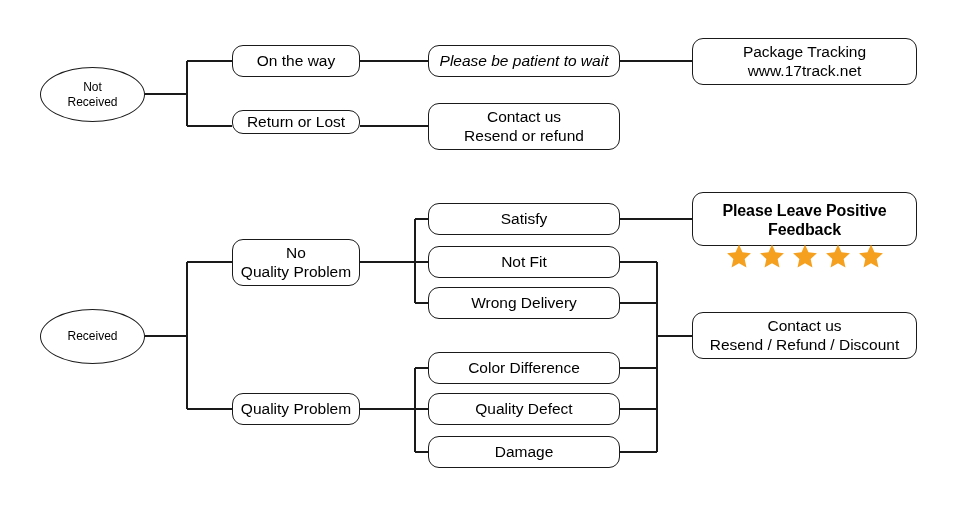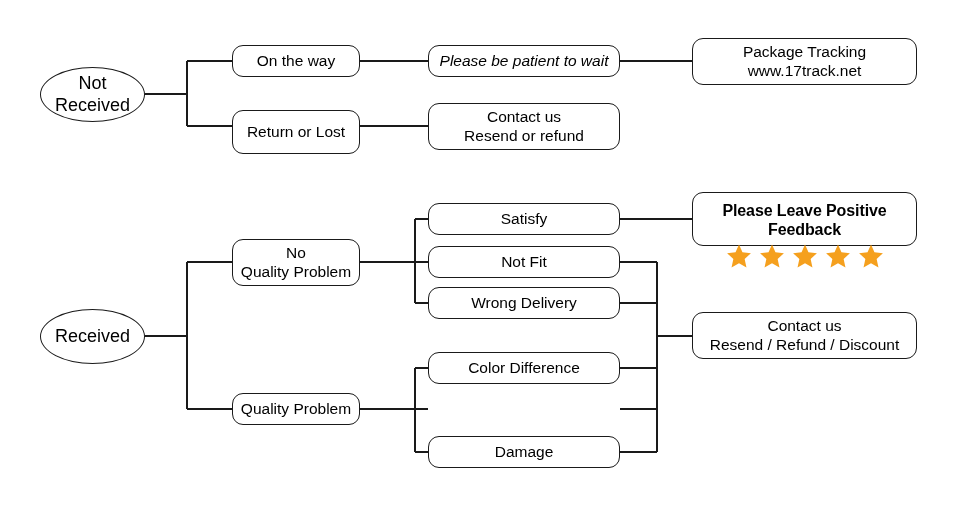--- a/index.html
+++ b/index.html
@@ -36,21 +36,21 @@
     color: #000000;
     line-height: 1.18;
     z-index: 2;
   }
   .rbox {
     border-radius: 11px;
     font-size: 15.5px;
   }
   .ellipse {
     border-radius: 50%;
-    font-size: 18px;
+    font-size: 12px;
   }
   .node .line2 { display: block; }
   .feedback {
     border-radius: 11px;
     padding-top: 4px;
     justify-content: flex-start;
   }
   .feedback-title {
     font-size: 16px;
     font-weight: 600;
@@ -125,21 +125,21 @@
 
   <div class="node rbox" style="left:428px; top:45px; width:192px; height:32px;font-style:italic;">
     <span>Please be patient to wait</span>
   </div>
 
   <div class="node rbox" style="left:692px; top:38px; width:225px; height:47px;">
     <span class="line1">Package Tracking</span>
     <span class="line2">www.17track.net</span>
   </div>
 
-  <div class="node rbox" style="left:232px; top:110px; width:128px; height:44px;">
+  <div class="node rbox" style="left:232px; top:110px; width:128px; height:24px;">
     <span>Return or Lost</span>
   </div>
 
   <div class="node rbox" style="left:428px; top:103px; width:192px; height:47px;">
     <span class="line1">Contact us</span>
     <span class="line2">Resend or refund</span>
   </div>
 
   <div class="node ellipse" style="left:40px; top:309px; width:105px; height:55px;">
     <span class="line1">Received</span>
@@ -163,20 +163,23 @@
   </div>
 
   <div class="node rbox" style="left:428px; top:287px; width:192px; height:32px;">
     <span>Wrong Delivery</span>
   </div>
 
   <div class="node rbox" style="left:428px; top:352px; width:192px; height:32px;">
     <span>Color Difference</span>
   </div>
 
+  <div class="node rbox" style="left:428px; top:393px; width:192px; height:32px;">
+    <span>Quality Defect</span>
+  </div>
 
   <div class="node rbox" style="left:428px; top:436px; width:192px; height:32px;text-align:center;">
     <span>Damage</span>
   </div>
 
   <div class="node feedback" style="left:692px; top:192px; width:225px; height:54px;">
     <span class="feedback-title">Please Leave Positive Feedback</span>
     <span class="stars" id="star-row">
         <svg viewBox="0 0 24 24" class="star">
           <polygon points="12,1.4 15.2,8.6 23,9.4 17.2,14.8 18.9,22.6 12,18.6 5.1,22.6 6.8,14.8 1,9.4 8.8,8.6" fill="#F5A01E"></polygon>

